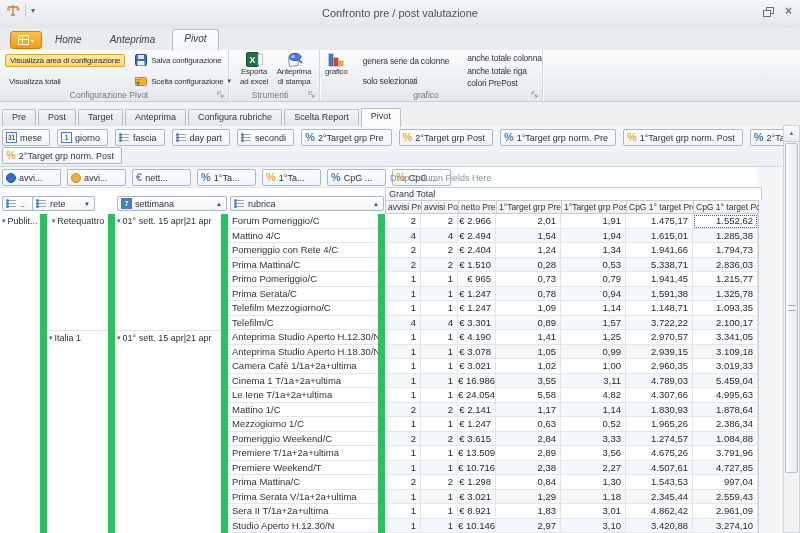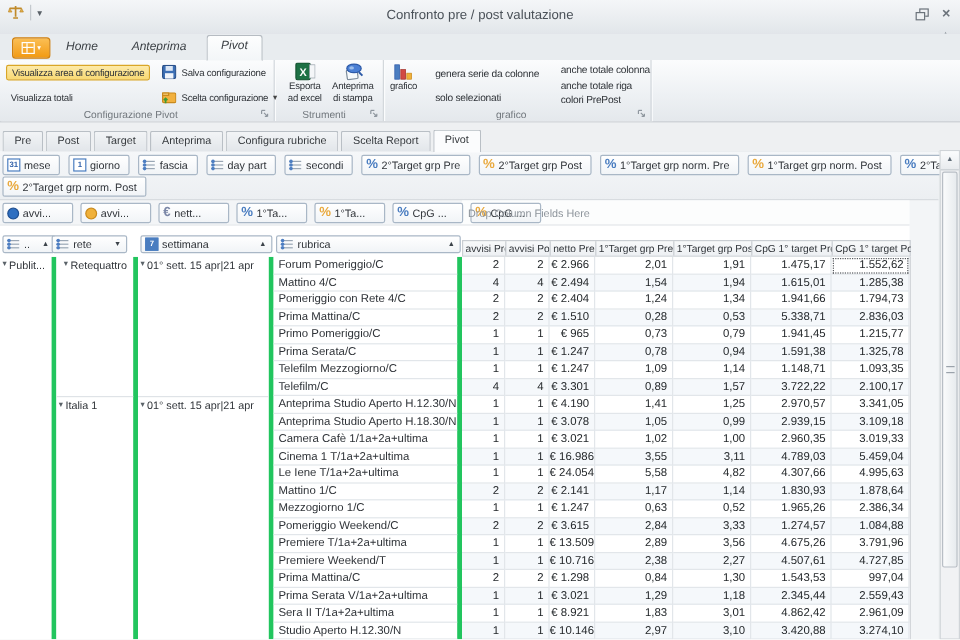--- a/index.html
+++ b/index.html
@@ -82,21 +82,21 @@
   .ch-cell{box-sizing:border-box;border-right:1px solid #c9cdd2;font-size:8.5px;line-height:12px;
     padding:0 2px;white-space:nowrap;overflow:hidden;color:#2f3338;}
   .ch-cell:last-child{border-right:none;}
   .rowfields{position:absolute;left:0;top:29px;width:385px;height:18px;}
   .rfbtn{position:absolute;top:0;height:15px;display:flex;align-items:center;gap:3px;padding:0 4px 0 3px;
     background:linear-gradient(#ffffff,#f1f4f7);border:1px solid #a9b7c6;border-radius:2px;
     font-size:9px;white-space:nowrap;box-sizing:border-box;}
   .rf-sort{margin-left:auto;font-size:6px;color:#3c434a;}
   .grid{position:absolute;left:0;top:47px;width:759px;height:319px;overflow:hidden;background:#fff;
     border-right:1px solid #c9cdd2;box-sizing:border-box;}
-  .gcol{position:absolute;top:0;bottom:0;border-right:4px solid #22c55e;box-sizing:border-box;background:#fff;}
+  .gcol{position:absolute;top:0;bottom:0;border-right:7px solid #22c55e;box-sizing:border-box;background:#fff;}
   .grp-cell{box-sizing:border-box;padding:1px 1px 0 2px;font-size:9px;white-space:nowrap;overflow:hidden;
     display:flex;gap:2px;align-items:flex-start;}
   .grp-cell.second{border-top:1px solid #dfe3e7;}
   .exp{font-size:7px;color:#5a6268;line-height:11px;}
   .grp-txt{line-height:12px;}
   .rub-cell{box-sizing:border-box;height:14.5px;line-height:13px;border-bottom:1px solid #e2e6ea;
     padding-left:4px;font-size:9.5px;white-space:nowrap;overflow:hidden;}
   .dataarea{position:absolute;left:385px;top:0;width:373px;}
   .drow{display:flex;height:14.5px;box-sizing:border-box;}
   .drow:nth-child(even){background:#f5f8fb;}
@@ -353,40 +353,41 @@
           <span class="ic-pct pct-blue">%</span>
           <span>CpG ...</span>
         </span>
         <span class="chip datachip">
           <span class="ic-pct pct-gold">%</span>
           <span>CpG ...</span>
         </span>
       </div>
     <div class="drophint">Drop Column Fields Here</div>
     <div class="tablewrap"></div>
+    <div class="grandtotal">Grand Total</div>
     <div class="colheaders" id="colheaders">
         <div class="ch-cell" style="width: 36px; flex: 0 0 auto;">avvisi Pre</div>
         <div class="ch-cell" style="width: 37px; flex: 0 0 auto;">avvisi Post</div>
         <div class="ch-cell" style="width: 38px; flex: 0 0 auto;">netto Pre</div>
         <div class="ch-cell" style="width: 65px; flex: 0 0 auto;">1°Target grp Pre</div>
         <div class="ch-cell" style="width: 65px; flex: 0 0 auto;">1°Target grp Post</div>
         <div class="ch-cell" style="width: 67px; flex: 0 0 auto;">CpG 1° target Pre</div>
         <div class="ch-cell" style="width: 65px; flex: 0 0 auto;">CpG 1° target Post</div>
       </div>
     <div class="rowfields" id="rowfields">
         <div class="rfbtn" style="left: 2px; width: 44px;">
           <span class="ic-list">
             <i></i>
             <i></i>
             <i></i>
           </span>
           <span>..</span>
           <span class="rf-sort">▲</span>
         </div>
-        <div class="rfbtn" style="left: 43px; width: 63px;">
+        <div class="rfbtn" style="left: 32px; width: 63px;">
           <span class="ic-list">
             <i></i>
             <i></i>
             <i></i>
           </span>
           <span>rete</span>
           <span class="rf-sort">▼</span>
         </div>
         <div class="rfbtn" style="left: 117px; width: 110px;">
           <span class="ic-cal ic-cal-blue">7</span>

